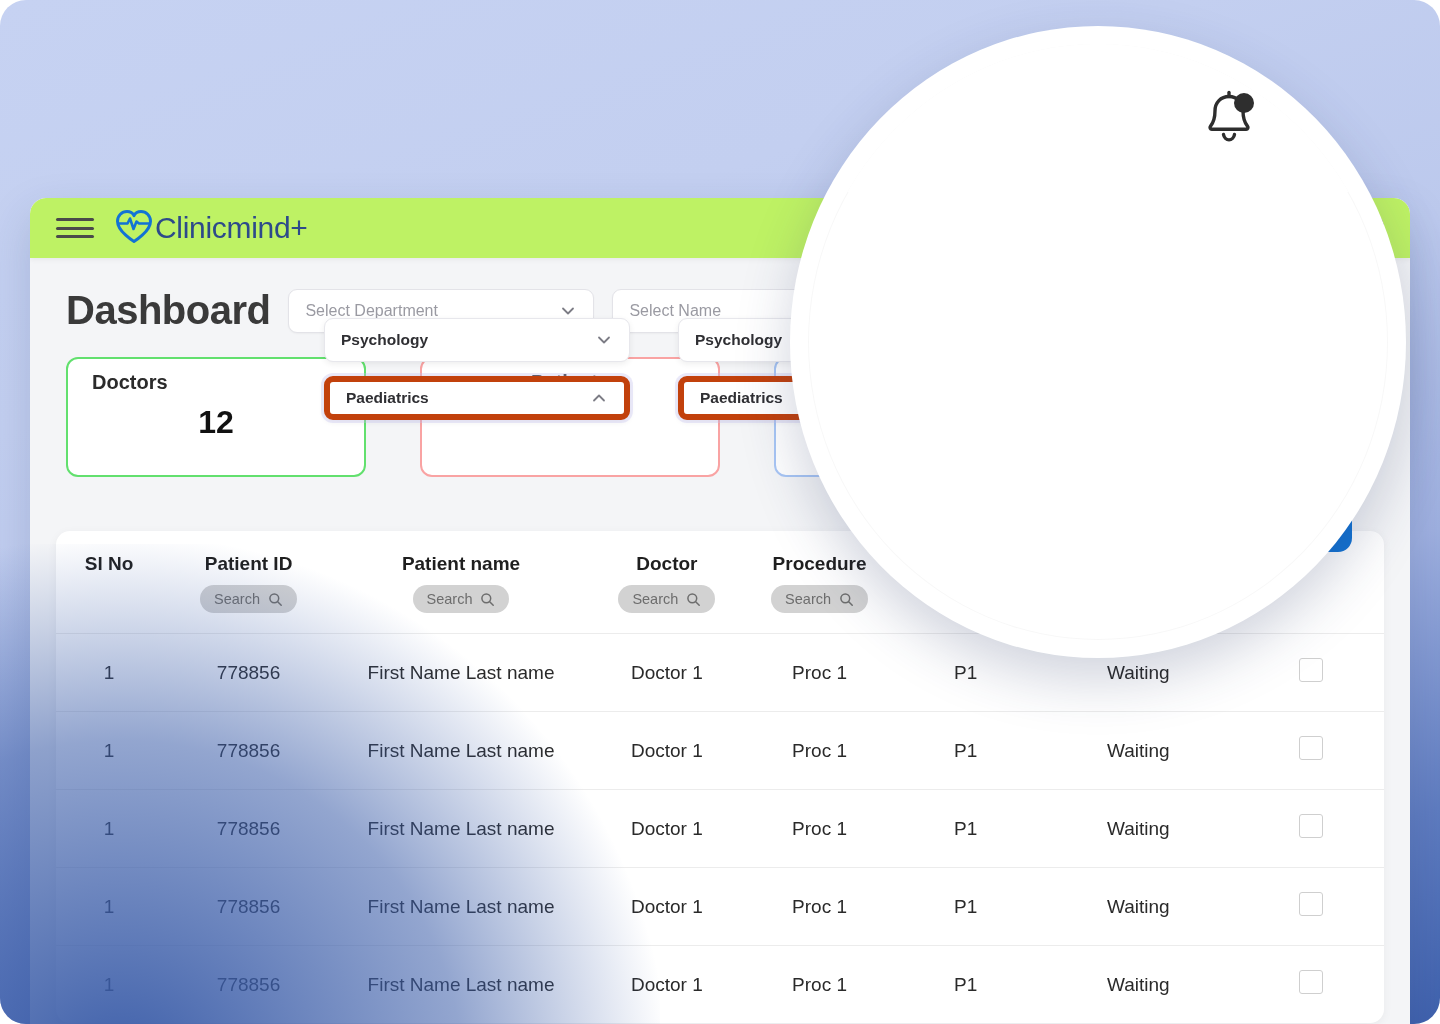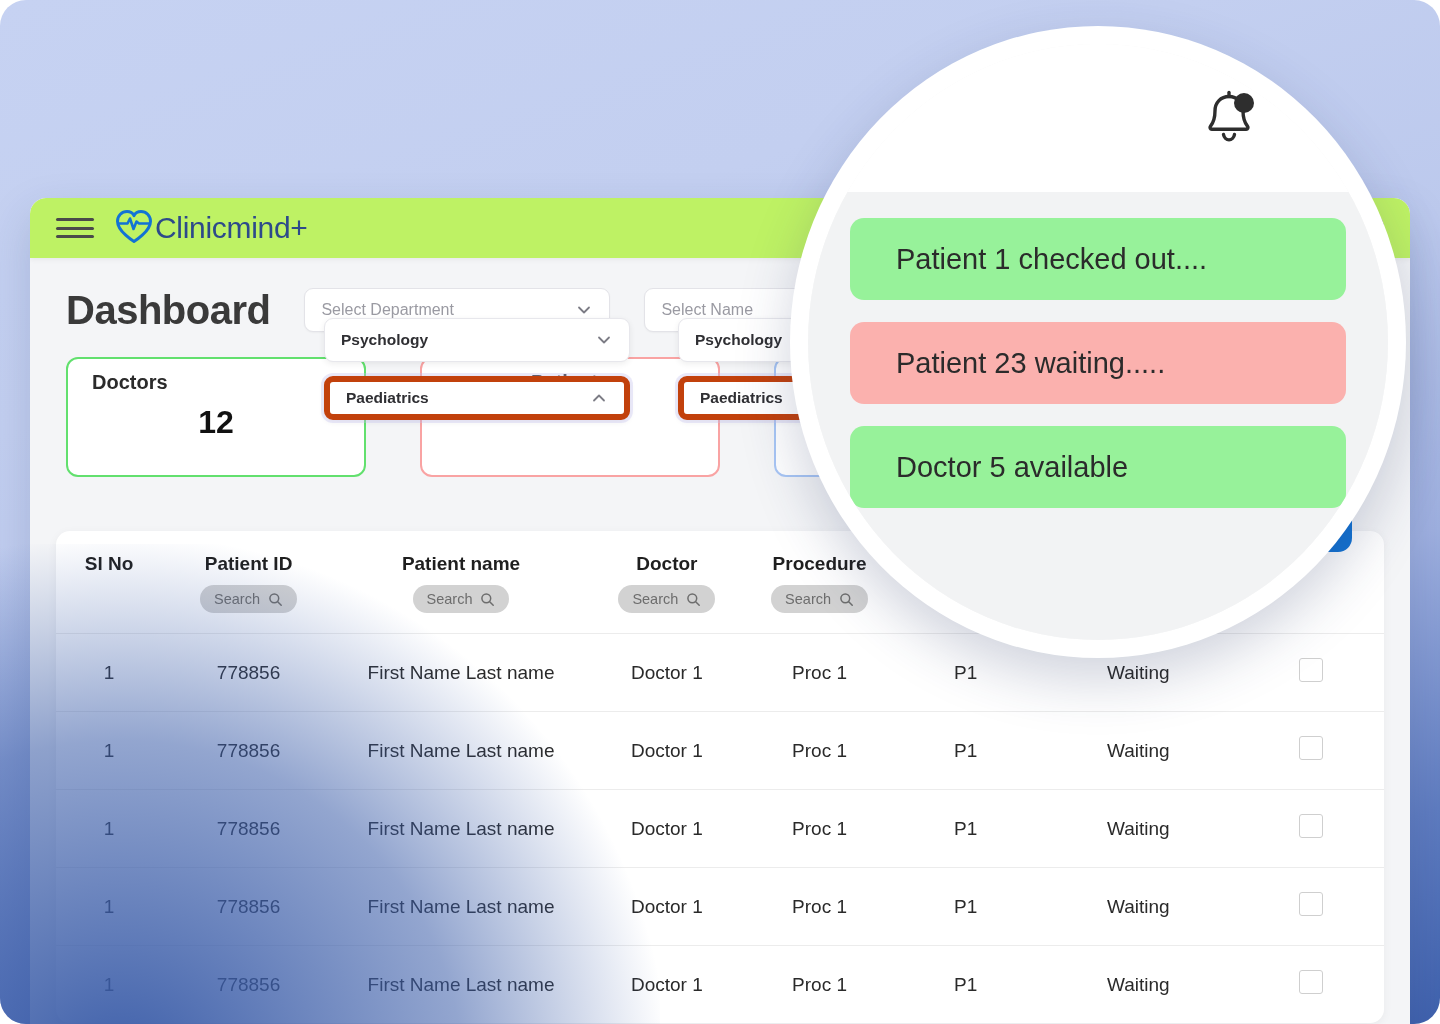--- a/index.html
+++ b/index.html
@@ -69,23 +69,23 @@
   .avatar-circle {
     width: 34px; height: 34px; border-radius: 50%;
     border: 2px solid #3a3a3a; display: flex; align-items: center;
     justify-content: center; color: #3a3a3a; font-size: 15px;
   }
 
   
   .content { padding: 0 0 0 0; }
 
   .dash-header {
-    display: flex; align-items: flex-start;
+    display: flex; align-items: center;
     padding: 30px 19px 0 36px;
-    gap: 34px;
+    gap: 18px;
   }
   .page-title { font-size: 40px; font-weight: 700; color: #3a3a3a; letter-spacing: -.5px; }
 
   .select-box {
     position: relative;
     width: 306px; height: 44px;
     background: #fff;
     border: 1px solid #e3e3e8;
     border-radius: 9px;
     display: flex; align-items: center;
@@ -525,22 +525,17 @@
         <div class="bell-wrap">
           <svg width="54" height="58" viewBox="0 0 54 58" fill="none">
             <path d="M27 7.5c-8.3 0-14 6.2-14 14.3 0 9.9-2.5 13.1-4.6 15.6-.9 1.1-.1 2.8 1.3 2.8h34.6c1.4 0 2.2-1.7 1.3-2.8-2.1-2.5-4.6-5.7-4.6-15.6 0-8.1-5.7-14.3-14-14.3z" stroke="#2e2e2e" stroke-width="3.4" stroke-linejoin="round" fill="none"></path>
             <path d="M27 7.5V3.5" stroke="#2e2e2e" stroke-width="3.4" stroke-linecap="round"></path>
             <path d="M21.5 45.5c.6 3.2 2.9 5.4 5.5 5.4s4.9-2.2 5.5-5.4" stroke="#2e2e2e" stroke-width="3.4" stroke-linecap="round" fill="none"></path>
           </svg>
           <span class="bell-dot"></span>
         </div>
       </div>
 
-      <div class="mag-panel">
-        <div class="notif green">Patient 1 checked out....</div>
-        <div class="notif red">Patient 23 waiting.....</div>
-        <div class="notif green">Doctor 5 available</div>
-      </div>
 
     </div>
   </div>
 
 </div>
 
 </body></html>

